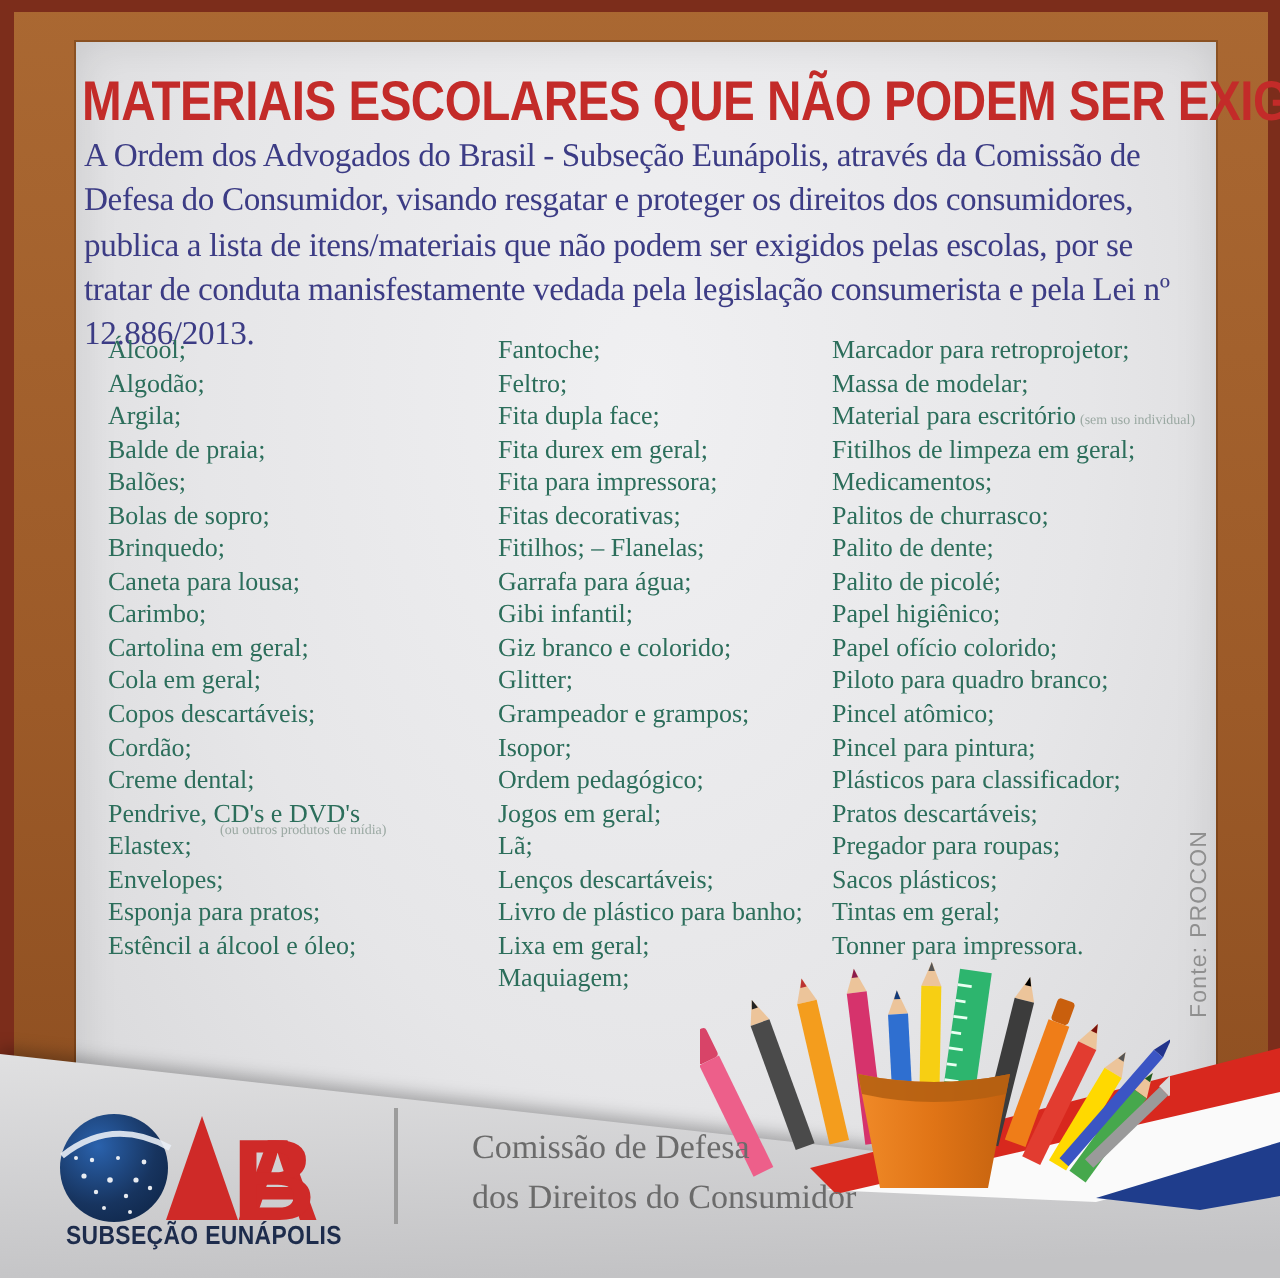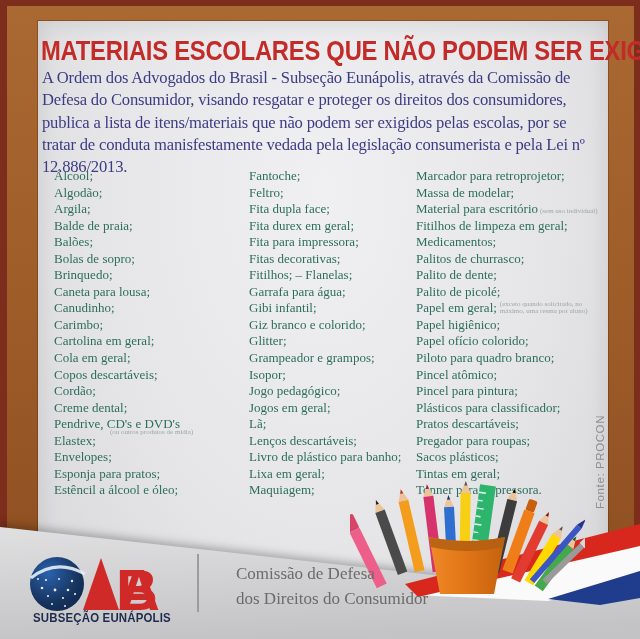--- a/index.html
+++ b/index.html
@@ -83,21 +83,20 @@
     <div class="columns">
       <div class="col col1">
           <div class="list-item"><span class="item-text">Álcool;</span></div>
           <div class="list-item"><span class="item-text">Algodão;</span></div>
           <div class="list-item"><span class="item-text">Argila;</span></div>
           <div class="list-item"><span class="item-text">Balde de praia;</span></div>
           <div class="list-item"><span class="item-text">Balões;</span></div>
           <div class="list-item"><span class="item-text">Bolas de sopro;</span></div>
           <div class="list-item"><span class="item-text">Brinquedo;</span></div>
           <div class="list-item"><span class="item-text">Caneta para lousa;</span></div>
-          <div class="list-item"><span class="item-text">Canudinho;</span></div>
           <div class="list-item"><span class="item-text">Carimbo;</span></div>
           <div class="list-item"><span class="item-text">Cartolina em geral;</span></div>
           <div class="list-item"><span class="item-text">Cola em geral;</span></div>
           <div class="list-item"><span class="item-text">Copos descartáveis;</span></div>
           <div class="list-item"><span class="item-text">Cordão;</span></div>
           <div class="list-item"><span class="item-text">Creme dental;</span></div>
           <div class="list-item"><span class="item-text">Pendrive, CD's e DVD's</span><span class="note below">(ou outros produtos de mídia)</span></div>
           <div class="list-item"><span class="item-text">Elastex;</span></div>
           <div class="list-item"><span class="item-text">Envelopes;</span></div>
           <div class="list-item"><span class="item-text">Esponja para pratos;</span></div>
@@ -110,38 +109,37 @@
           <div class="list-item"><span class="item-text">Fita durex em geral;</span></div>
           <div class="list-item"><span class="item-text">Fita para impressora;</span></div>
           <div class="list-item"><span class="item-text">Fitas decorativas;</span></div>
           <div class="list-item"><span class="item-text">Fitilhos; – Flanelas;</span></div>
           <div class="list-item"><span class="item-text">Garrafa para água;</span></div>
           <div class="list-item"><span class="item-text">Gibi infantil;</span></div>
           <div class="list-item"><span class="item-text">Giz branco e colorido;</span></div>
           <div class="list-item"><span class="item-text">Glitter;</span></div>
           <div class="list-item"><span class="item-text">Grampeador e grampos;</span></div>
           <div class="list-item"><span class="item-text">Isopor;</span></div>
-          <div class="list-item"><span class="item-text">Jogo pedagógico;</span></div>
+          <div class="list-item"><span class="item-text">Ordem pedagógico;</span></div>
           <div class="list-item"><span class="item-text">Jogos em geral;</span></div>
           <div class="list-item"><span class="item-text">Lã;</span></div>
           <div class="list-item"><span class="item-text">Lenços descartáveis;</span></div>
           <div class="list-item"><span class="item-text">Livro de plástico para banho;</span></div>
           <div class="list-item"><span class="item-text">Lixa em geral;</span></div>
           <div class="list-item"><span class="item-text">Maquiagem;</span></div>
         </div>
       <div class="col col3">
           <div class="list-item"><span class="item-text">Marcador para retroprojetor;</span></div>
           <div class="list-item"><span class="item-text">Massa de modelar;</span></div>
           <div class="list-item"><span class="item-text">Material para escritório</span><span class="note inline">(sem uso individual)</span></div>
           <div class="list-item"><span class="item-text">Fitilhos de limpeza em geral;</span></div>
           <div class="list-item"><span class="item-text">Medicamentos;</span></div>
           <div class="list-item"><span class="item-text">Palitos de churrasco;</span></div>
           <div class="list-item"><span class="item-text">Palito de dente;</span></div>
           <div class="list-item"><span class="item-text">Palito de picolé;</span></div>
-          <div class="list-item"><span class="item-text">Papel em geral;</span><span class="note stacked">(exceto quando solicitado, no máximo, uma resma por aluno)</span></div>
           <div class="list-item"><span class="item-text">Papel higiênico;</span></div>
           <div class="list-item"><span class="item-text">Papel ofício colorido;</span></div>
           <div class="list-item"><span class="item-text">Piloto para quadro branco;</span></div>
           <div class="list-item"><span class="item-text">Pincel atômico;</span></div>
           <div class="list-item"><span class="item-text">Pincel para pintura;</span></div>
           <div class="list-item"><span class="item-text">Plásticos para classificador;</span></div>
           <div class="list-item"><span class="item-text">Pratos descartáveis;</span></div>
           <div class="list-item"><span class="item-text">Pregador para roupas;</span></div>
           <div class="list-item"><span class="item-text">Sacos plásticos;</span></div>
           <div class="list-item"><span class="item-text">Tintas em geral;</span></div>

